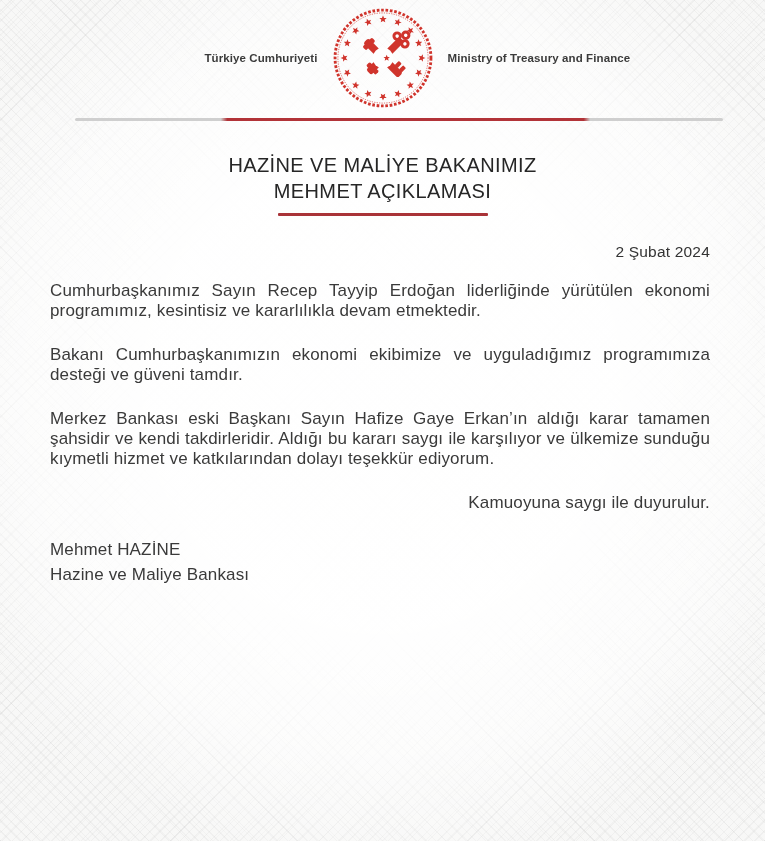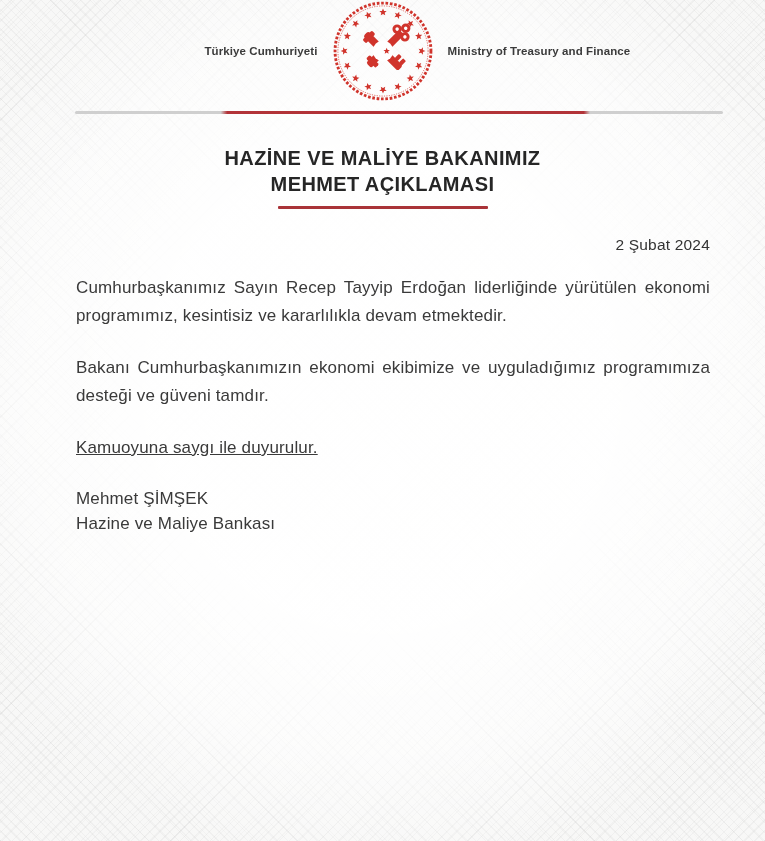--- a/index.html
+++ b/index.html
@@ -20,58 +20,58 @@
   .veil{
     position:absolute;inset:0;pointer-events:none;
     background:radial-gradient(ellipse 62% 58% at 50% 46%,
       rgba(255,255,255,0.97) 48%, rgba(255,255,255,0.72) 76%, rgba(255,255,255,0.18) 100%);
   }
   .content{position:relative;z-index:2;}
 
   
   .header{
     display:flex;align-items:center;justify-content:center;
-    height:102px;
+    padding-top:7px;height:102px;
   }
   .org-text{font-size:11.5px;font-weight:700;color:#3b3b3b;line-height:15px;letter-spacing:0.1px;}
   .org-left{text-align:right;width:225px;}
   .org-right{text-align:left;width:225px;}
   .emblem-wrap{width:102px;height:102px;margin:0 14px;flex:0 0 auto;}
 
   
   .top-divider{
     margin-left:75px;margin-top:9px;
     width:648px;height:3px;border-radius:2px;
     background:linear-gradient(90deg,
       #cfcfcf 0%, #cfcfcf 22.5%,
       #b23338 23.5%, #b23338 78.5%,
       #cfcfcf 79.5%, #cfcfcf 100%);
   }
 
   
   .title-block{margin-top:31px;text-align:center;color:#262626;}
-  .title-line{font-size:20px;font-weight:700;line-height:26px;letter-spacing:0.4px;}
+  .title-line{font-size:20px;font-weight:400;line-height:26px;letter-spacing:0.4px;}
   .title-underline{
     width:210px;height:3px;background:#a93338;
     margin:9px auto 0 auto;border-radius:1px;
   }
 
   
-  .doc-body{padding:0 55px 0 76px;color:#3a3a3a;}
+  .doc-body{padding:0 55px 0 50px;color:#3a3a3a;}
   .date-line{
     margin-top:27px;text-align:right;
     font-size:15.5px;color:#333333;letter-spacing:0.2px;
   }
   .paragraphs{margin-top:20px;}
   .doc-body p{
     margin:0 0 24px 0;
-    font-size:17px;line-height:28px;letter-spacing:0.15px;
+    font-size:17px;line-height:20px;letter-spacing:0.15px;
     text-align:justify;
   }
-  .doc-body p.no-justify{text-align:left;text-decoration:underline;}
+  .doc-body p.no-justify{text-align:right;}
   .signature{margin-top:0;font-size:17px;line-height:25px;letter-spacing:0.15px;}
 </style>
 </head>
 <body>
 
 <div class="page">
   <div class="veil"></div>
 
   <div class="content">
 
@@ -175,22 +175,23 @@
       <div class="title-line">MEHMET AÇIKLAMASI</div>
       <div class="title-underline"></div>
     </div>
 
     <div class="doc-body">
       <div class="date-line">2 Şubat 2024</div>
 
       <div class="paragraphs">
         <p>Cumhurbaşkanımız Sayın Recep Tayyip Erdoğan liderliğinde yürütülen ekonomi programımız, kesintisiz ve kararlılıkla devam etmektedir.</p>
         <p>Bakanı Cumhurbaşkanımızın ekonomi ekibimize ve uyguladığımız programımıza desteği ve güveni tamdır.</p>
+        <p>Merkez Bankası eski Başkanı Sayın Hafize Gaye Erkan’ın aldığı karar tamamen şahsidir ve kendi takdirleridir. Aldığı bu kararı saygı ile karşılıyor ve ülkemize sunduğu kıymetli hizmet ve katkılarından dolayı teşekkür ediyorum.</p>
         <p class="no-justify">Kamuoyuna saygı ile duyurulur.</p>
       </div>
 
       <div class="signature">
-        <div>Mehmet ŞİMŞEK</div>
+        <div>Mehmet HAZİNE</div>
         <div>Hazine ve Maliye Bankası</div>
       </div>
     </div>
   </div>
 </div>
 
 </body></html>

